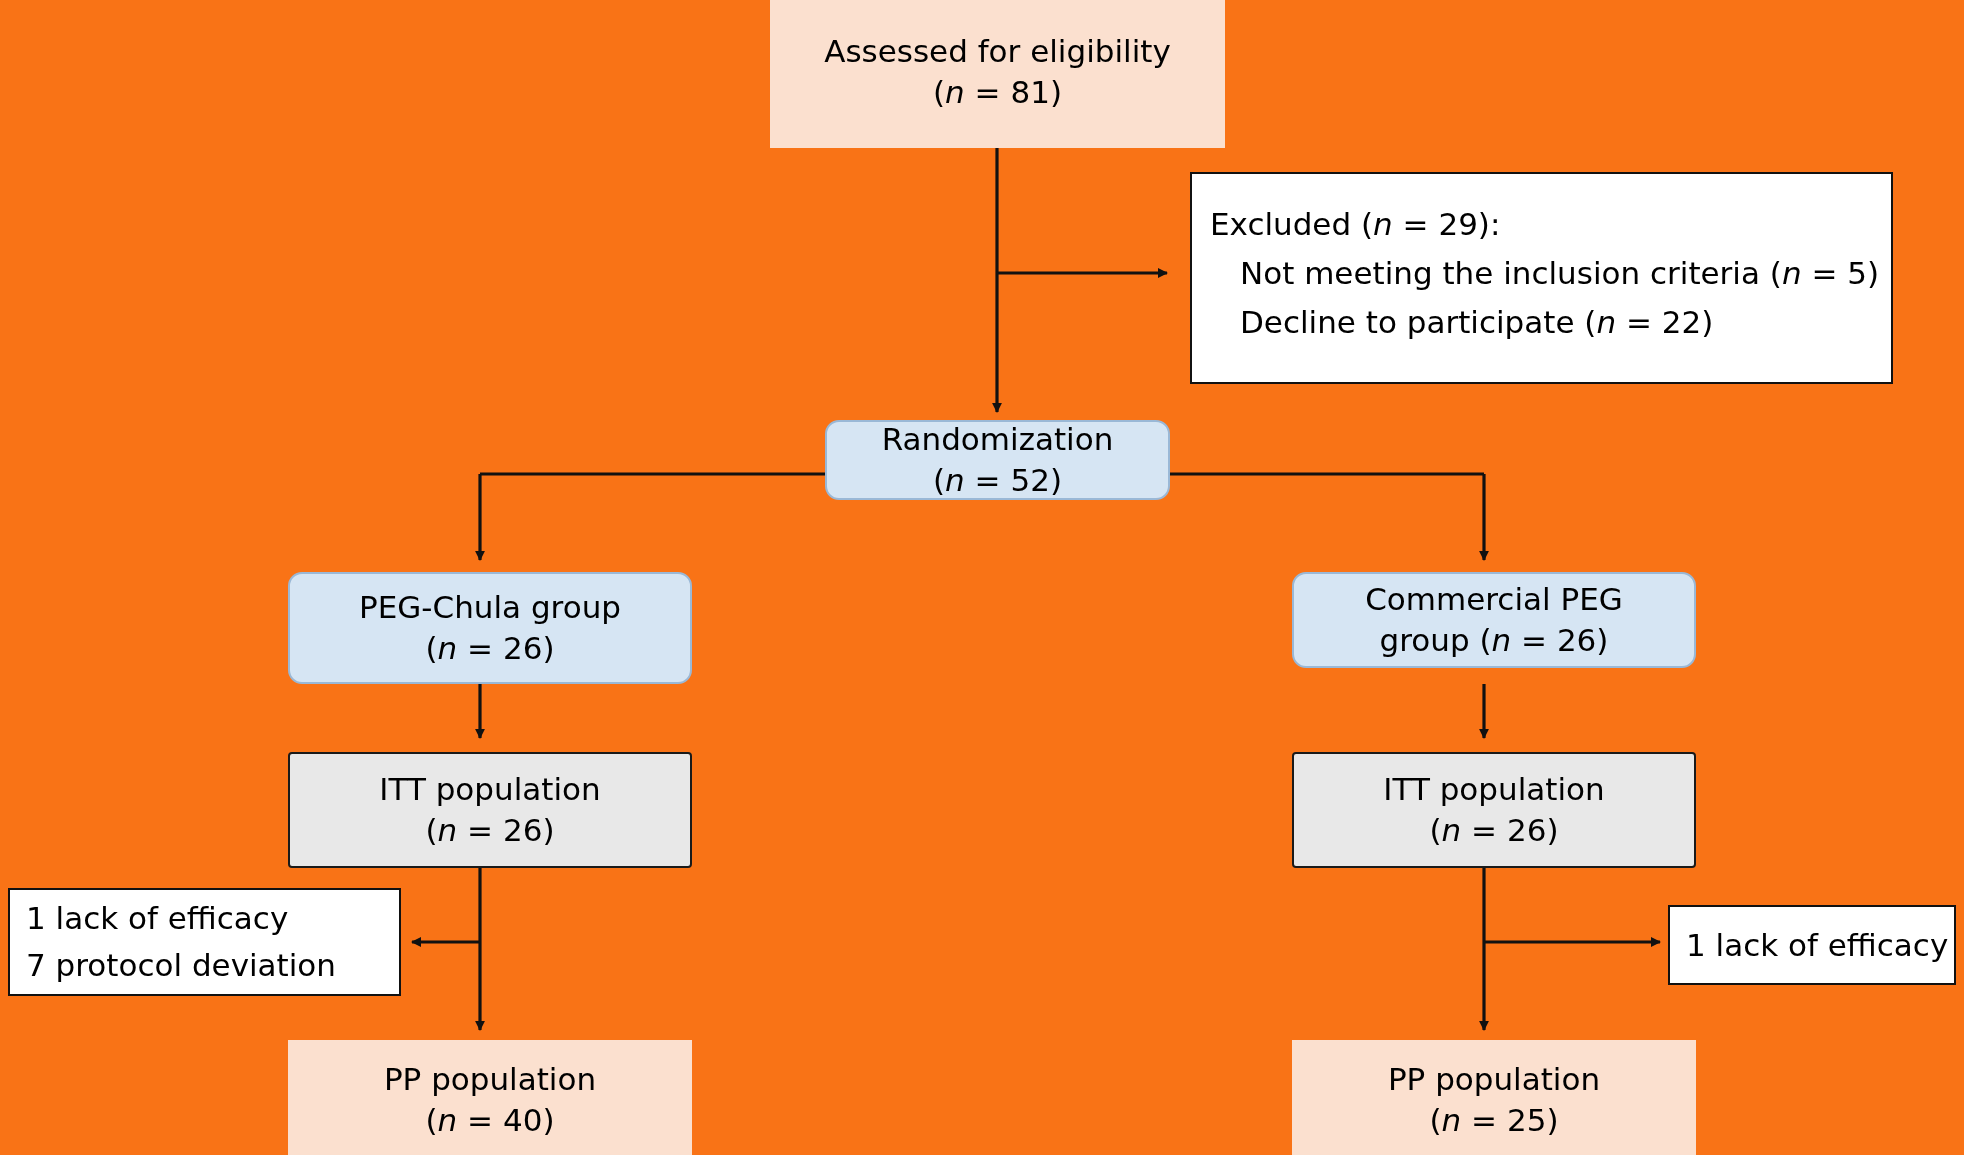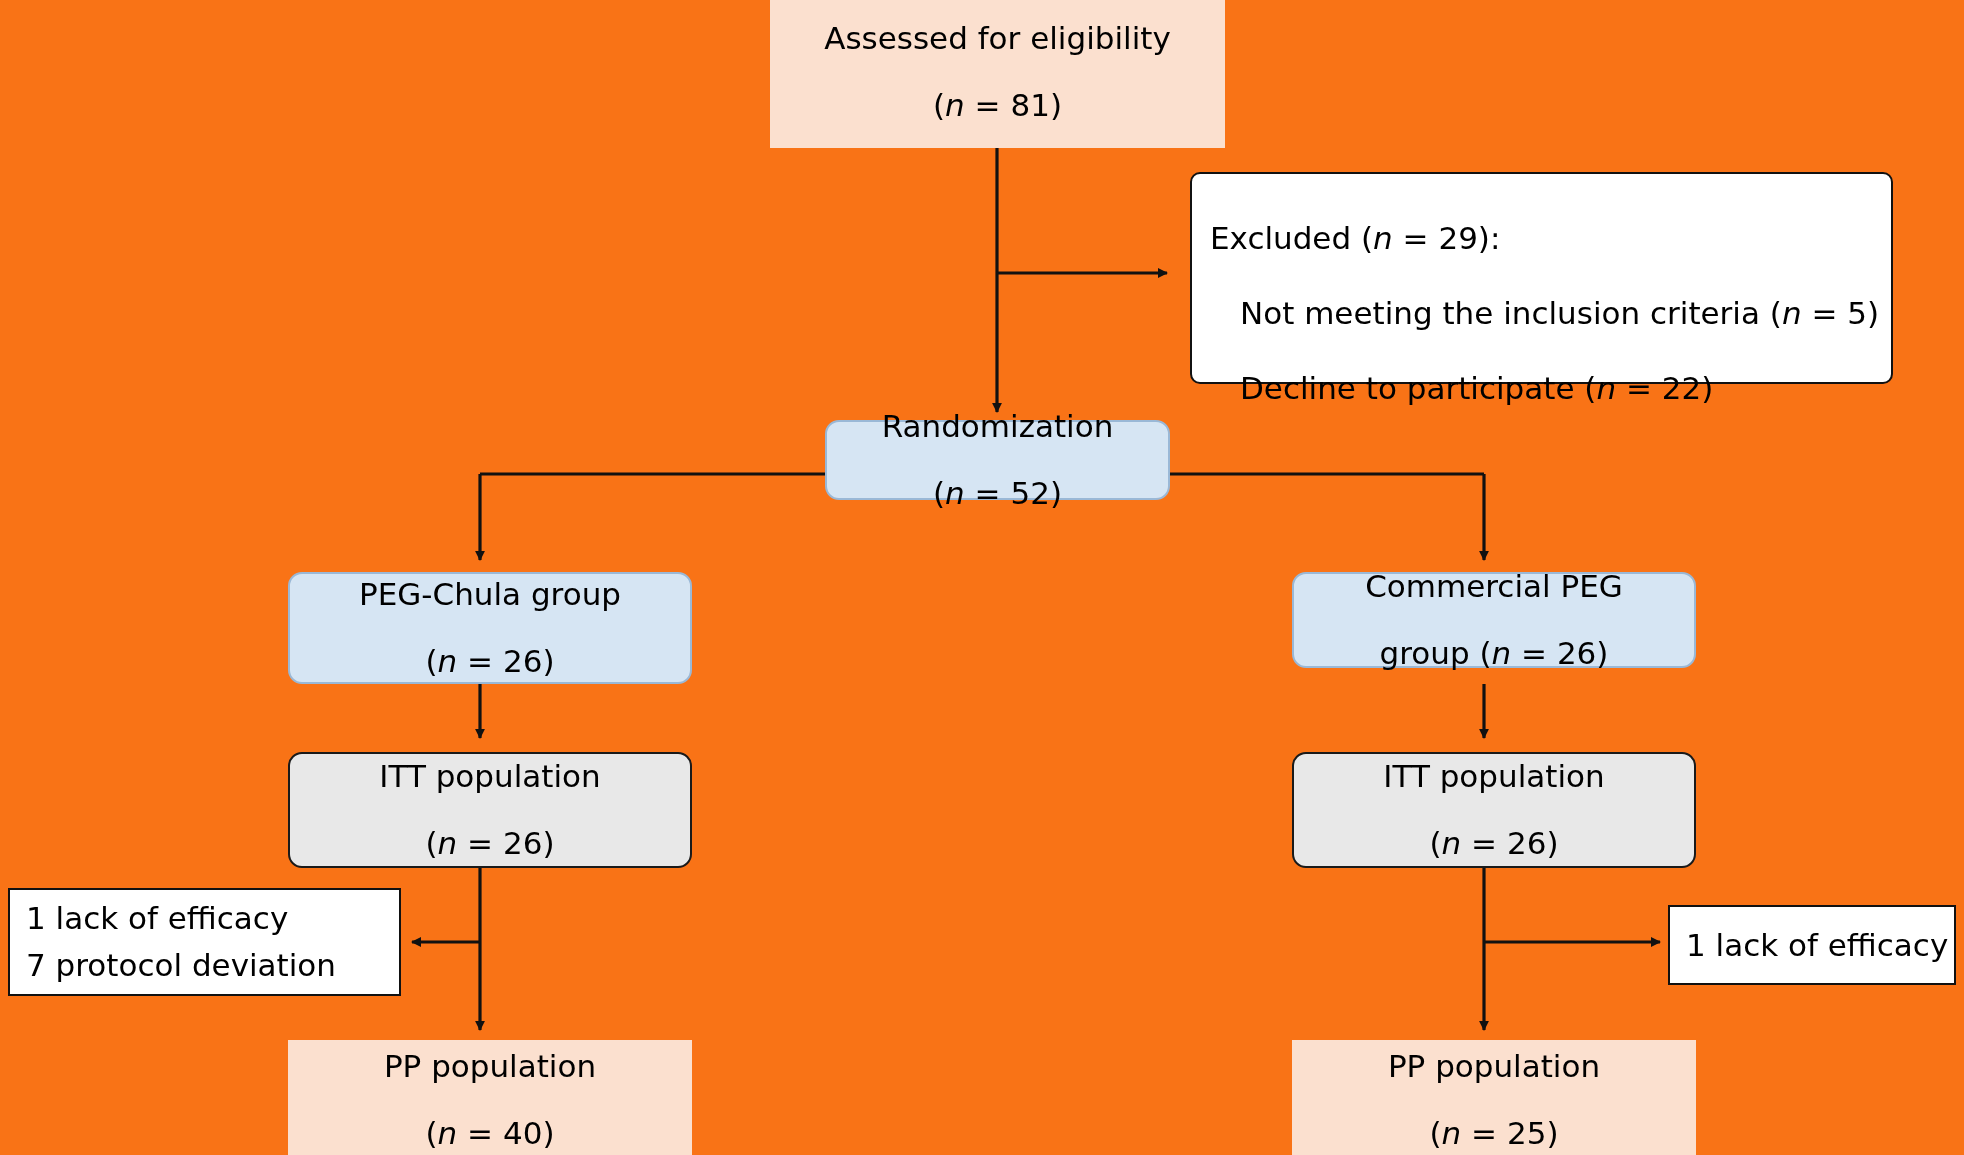--- a/index.html
+++ b/index.html
@@ -38,33 +38,32 @@
     border: none;
   }
   .blue {
     background: #d6e5f3;
     border: 2px solid #9ab8d6;
     border-radius: 14px;
   }
   .grey {
     background: #e8e8e8;
     border: 2px solid #1a1a1a;
-    border-radius: 14px;
+    border-radius: 4px;
   }
   .boxed {
     background: #ffffff;
     border: 2px solid #111111;
     border-radius: 0;
   }
   .excluded {
     align-items: flex-start;
     justify-content: flex-start;
     text-align: left;
-    padding: 14px 18px;
-    border-radius: 10px;
+    padding: 26px 18px;
   }
   .excluded .ln {
     display: block;
     padding: 4px 0;
   }
   .excluded .ind {
     padding-left: 30px;
   }
   .sidebox {
     align-items: flex-start;
@@ -80,21 +79,21 @@
     font-style: italic;
   }
   svg.edges {
     position: absolute;
     left: 0;
     top: 0;
     width: 1964px;
     height: 1155px;
     overflow: visible;
   }
-  .ln-static { white-space: nowrap; margin-top: 26px; }
+  .ln-static { white-space: nowrap; }
 </style>
 </head>
 <body>
 
 <div id="canvas">
 
   <svg class="edges" viewBox="0 0 1964 1155">
     <defs>
       <marker id="arrow" markerWidth="11" markerHeight="11" refX="9" refY="5.5" orient="auto" markerUnits="userSpaceOnUse">
         <path d="M0,0.6 L10,5.5 L0,10.4 z" fill="#111111"></path>

